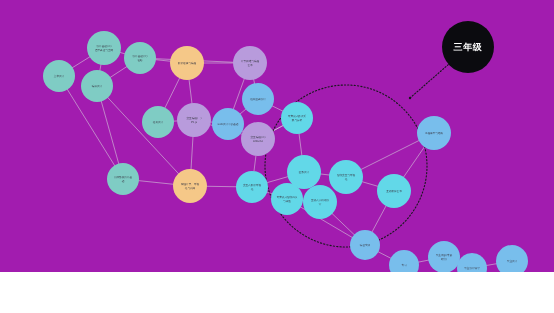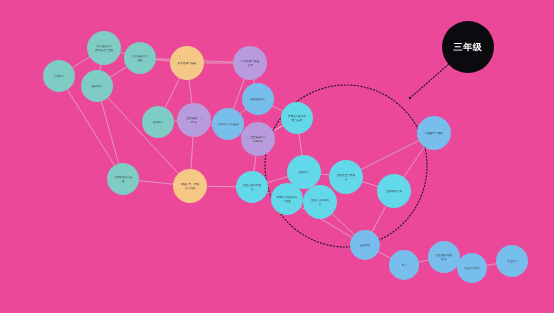--- a/index.html
+++ b/index.html
@@ -7,22 +7,22 @@
   html, body {
     margin: 0; padding: 0;
     background: #ffffff;
   }
   body {
     font-family: "DejaVu Sans", "Liberation Sans", sans-serif;
   }
   #stage {
     position: relative;
     width: 554px;
-    height: 313px;
-    background: #ec4899;
+    height: 272px;
+    background: #a21caf;
     overflow: hidden;
   }
   #graph-svg {
     position: absolute;
     left: 0; top: 0;
     width: 554px;
     height: 313px;
     display: block;
   }
   .node-label {

